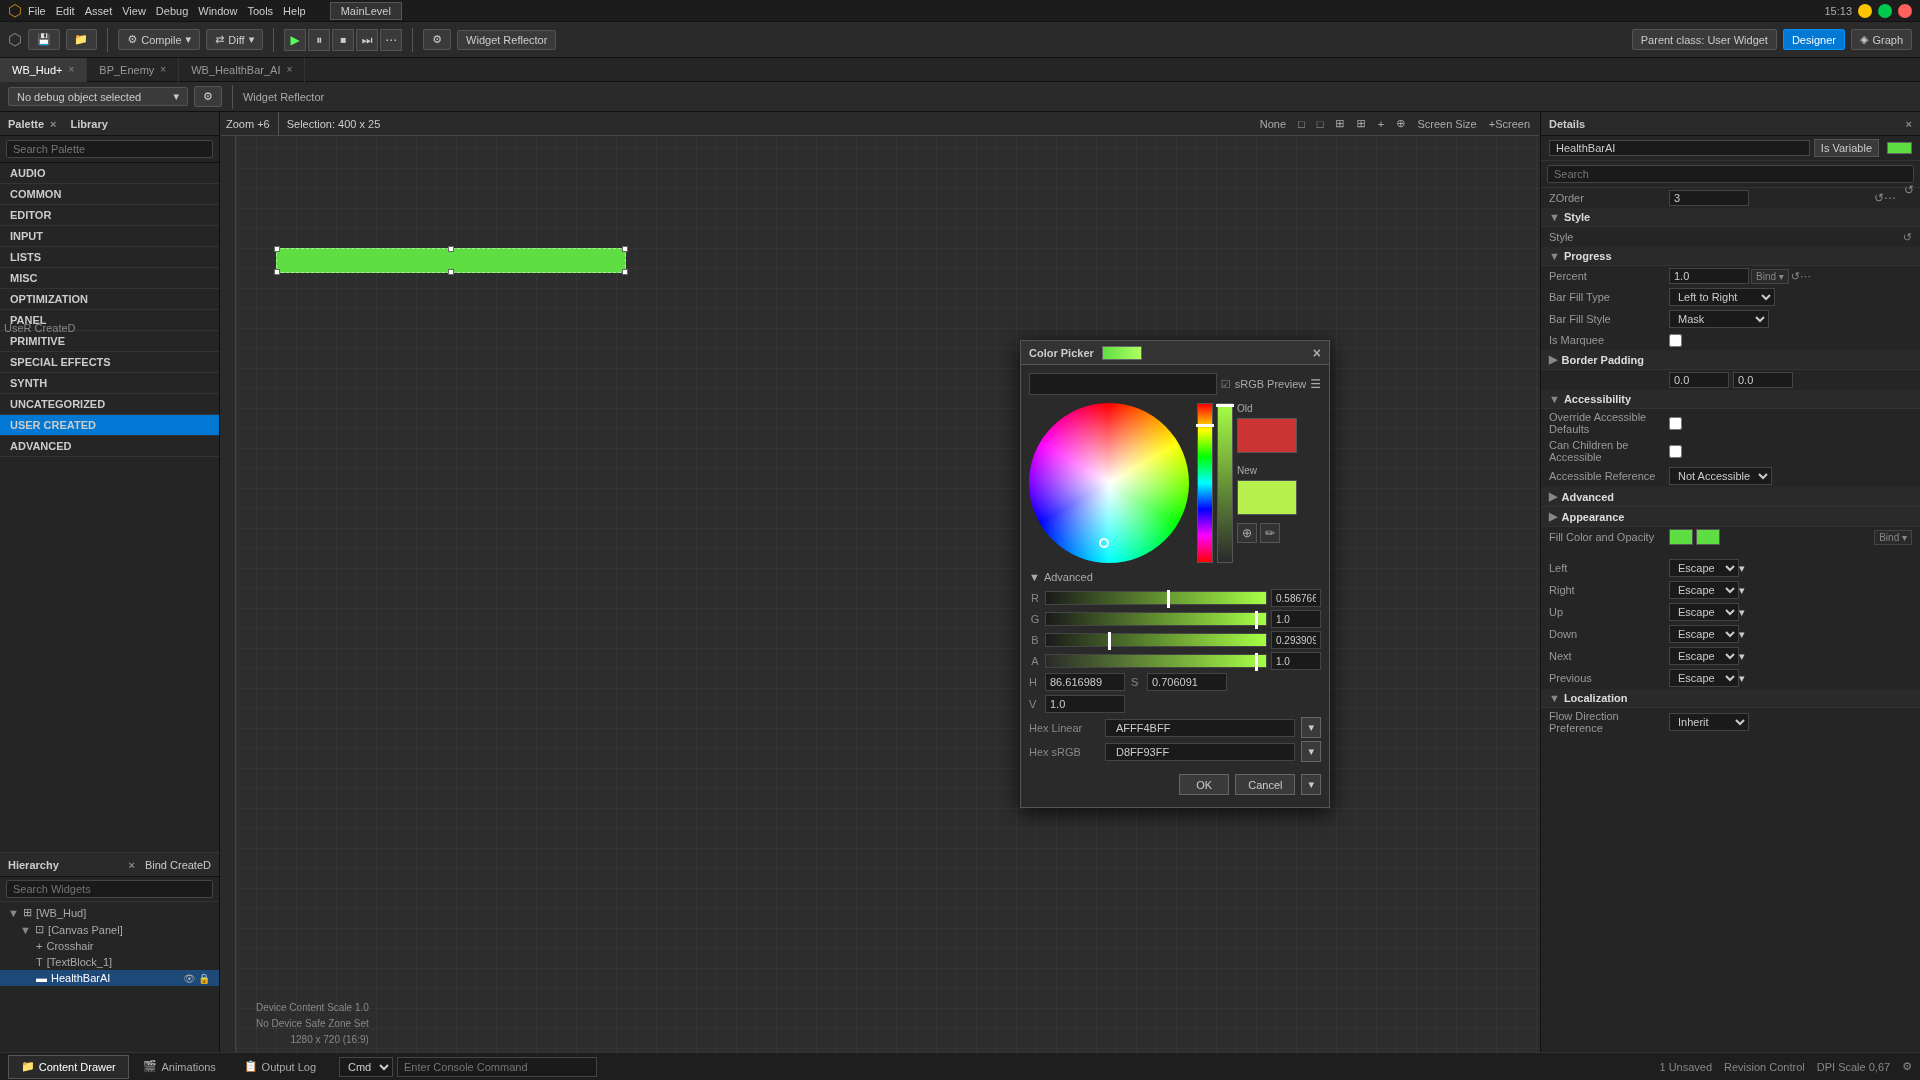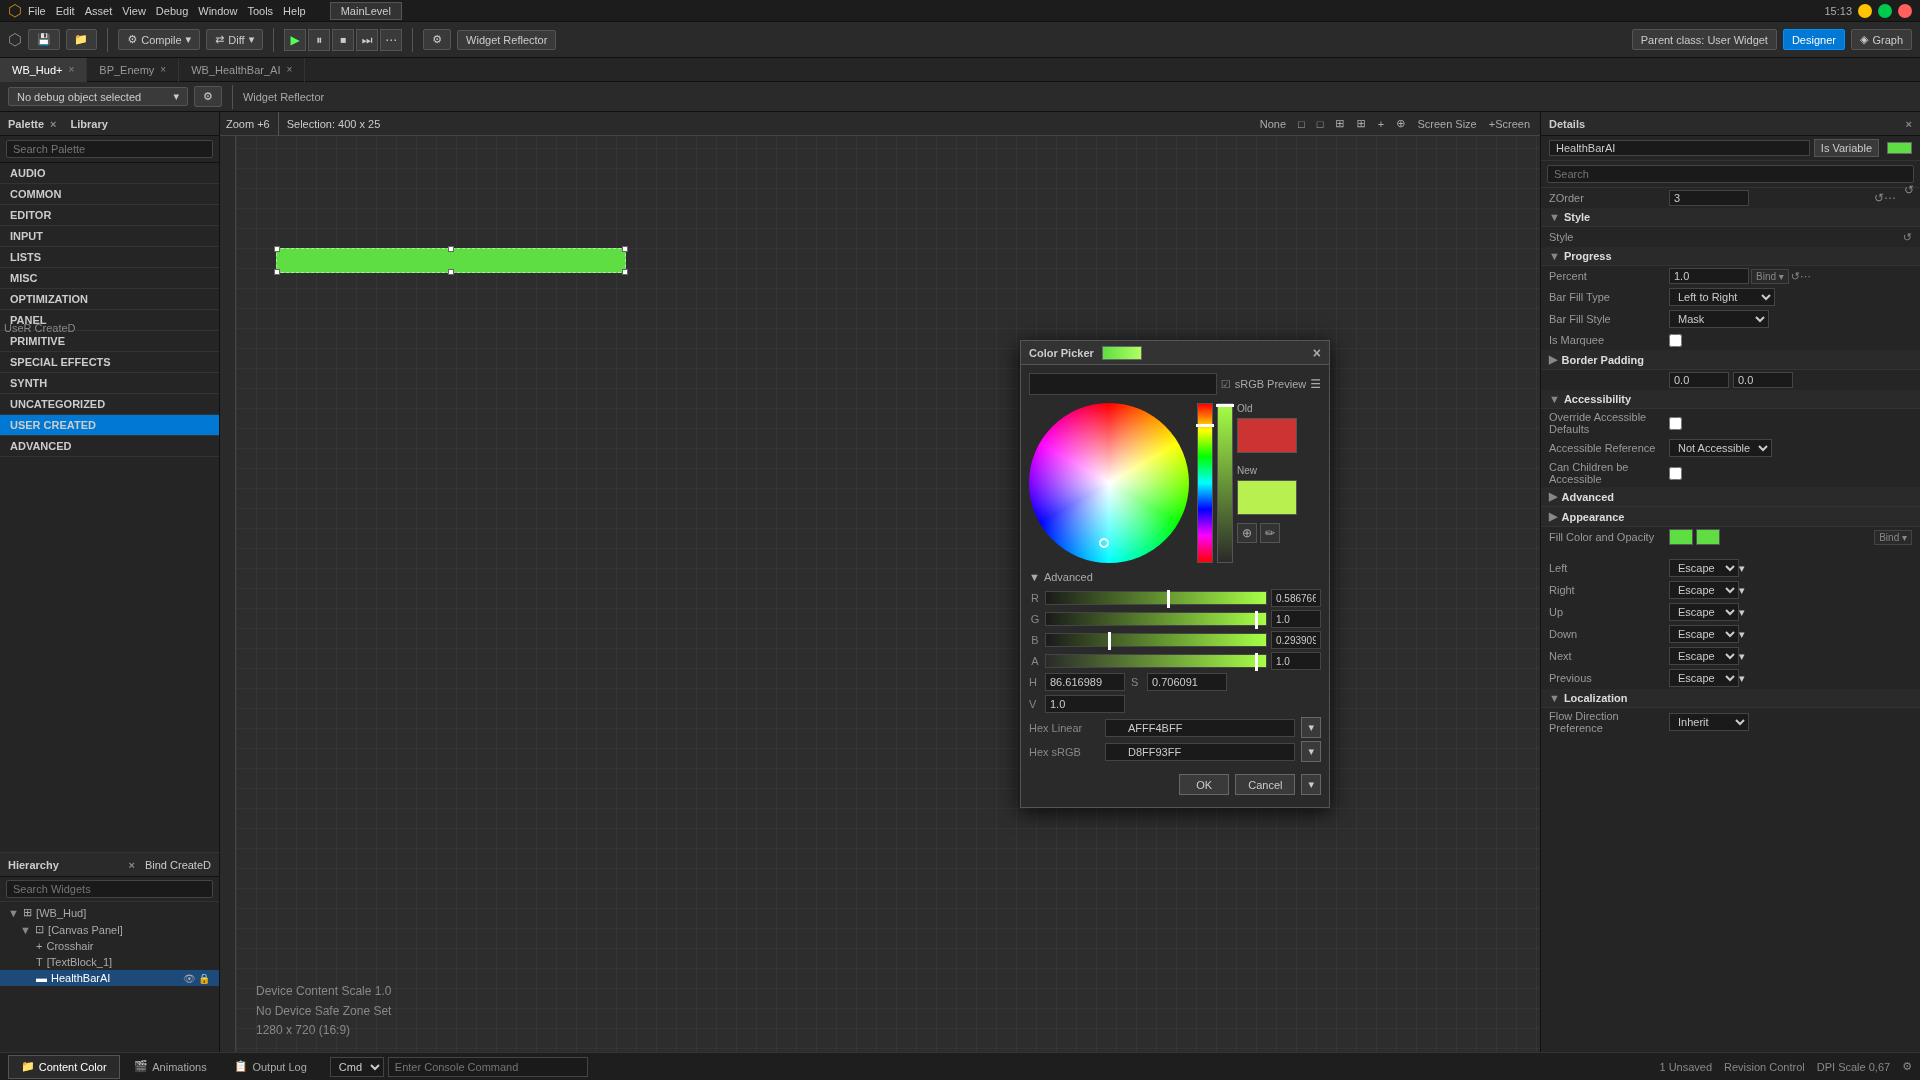--- a/index.html
+++ b/index.html
@@ -527,21 +527,21 @@
       gap: 6px;
     }
     .cp-hex-label {
       color: #888;
       width: 70px;
     }
     .cp-hex-val {
       background: #1a1a1a;
       border: 1px solid #444;
       color: #ccc;
-      padding: 1px 22px;
+      padding: 1px 10px;
       font-size: 11px;
       flex: 1;
       height: 18px;
     }
     .cp-footer {
       display: flex;
       justify-content: flex-end;
       gap: 6px;
       padding: 4px 0;
     }
@@ -868,21 +868,21 @@
       <div style="position:absolute; top:120px; left:40px; width:350px; height:25px; background:#5fde44; border:1px dashed rgba(255,255,255,0.5);">
 
         <div style="position:absolute;top:-3px;left:-3px;width:6px;height:6px;background:#fff;border:1px solid #666;"></div>
         <div style="position:absolute;top:-3px;right:-3px;width:6px;height:6px;background:#fff;border:1px solid #666;"></div>
         <div style="position:absolute;bottom:-3px;left:-3px;width:6px;height:6px;background:#fff;border:1px solid #666;"></div>
         <div style="position:absolute;bottom:-3px;right:-3px;width:6px;height:6px;background:#fff;border:1px solid #666;"></div>
         <div style="position:absolute;top:-3px;left:50%;transform:translateX(-50%);width:6px;height:6px;background:#fff;border:1px solid #666;"></div>
         <div style="position:absolute;bottom:-3px;left:50%;transform:translateX(-50%);width:6px;height:6px;background:#fff;border:1px solid #666;"></div>
       </div>
 
-      <div style="position:absolute;bottom:12px;left:20px;font-size:12px;color:#888;line-height:1.6;">
+      <div style="position:absolute;bottom:4px;left:20px;font-size:10px;color:#888;line-height:1.6;text-align:right;">
         <div>Device Content Scale 1.0</div>
         <div>No Device Safe Zone Set</div>
         <div>1280 x 720 (16:9)</div>
       </div>
     </div>
   </div>
 
   <div class="right-panel">
     <div class="details-header">
       <span>Details</span>
@@ -962,28 +962,28 @@
 
       <div class="section-header">
         <span class="section-arrow">▼</span>
         <span>Accessibility</span>
       </div>
       <div class="detail-row">
         <span class="detail-label">Override Accessible Defaults</span>
         <input type="checkbox" style="">
       </div>
       <div class="detail-row">
+        <span class="detail-label">Can Children be Accessible</span>
+        <input type="checkbox" style="">
+      </div>
+      <div class="detail-row">
         <span class="detail-label">Accessible Reference</span>
         <select class="detail-dropdown">
           <option>Not Accessible</option>
         </select>
-      </div>
-      <div class="detail-row">
-        <span class="detail-label">Can Children be Accessible</span>
-        <input type="checkbox" style="">
       </div>
 
       <div class="section-header">
         <span class="section-arrow">▶</span>
         <span>Advanced</span>
       </div>
 
       <div class="section-header">
         <span class="section-arrow">▶</span>
         <span>Appearance</span>
@@ -1200,21 +1200,21 @@
       <span>▬</span>
       <span style="margin-left:4px;">HealthBarAI</span>
       <span style="margin-left:auto;color:#aaa;font-size:10px;">👁 🔒</span>
     </div>
   </div>
 </div>
 
 <div class="bottom-bar" style="position:absolute;bottom:0;left:0;right:0;">
   <div class="bottom-tab active">
     <span>📁</span>
-    <span>Content Color</span>
+    <span>Content Drawer</span>
   </div>
   <div class="bottom-tab">
     <span>🎬</span>
     <span>Animations</span>
   </div>
   <div class="bottom-tab">
     <span>📋</span>
     <span>Output Log</span>
   </div>
   <div style="display:flex;align-items:center;margin-left:8px;gap:4px;">

